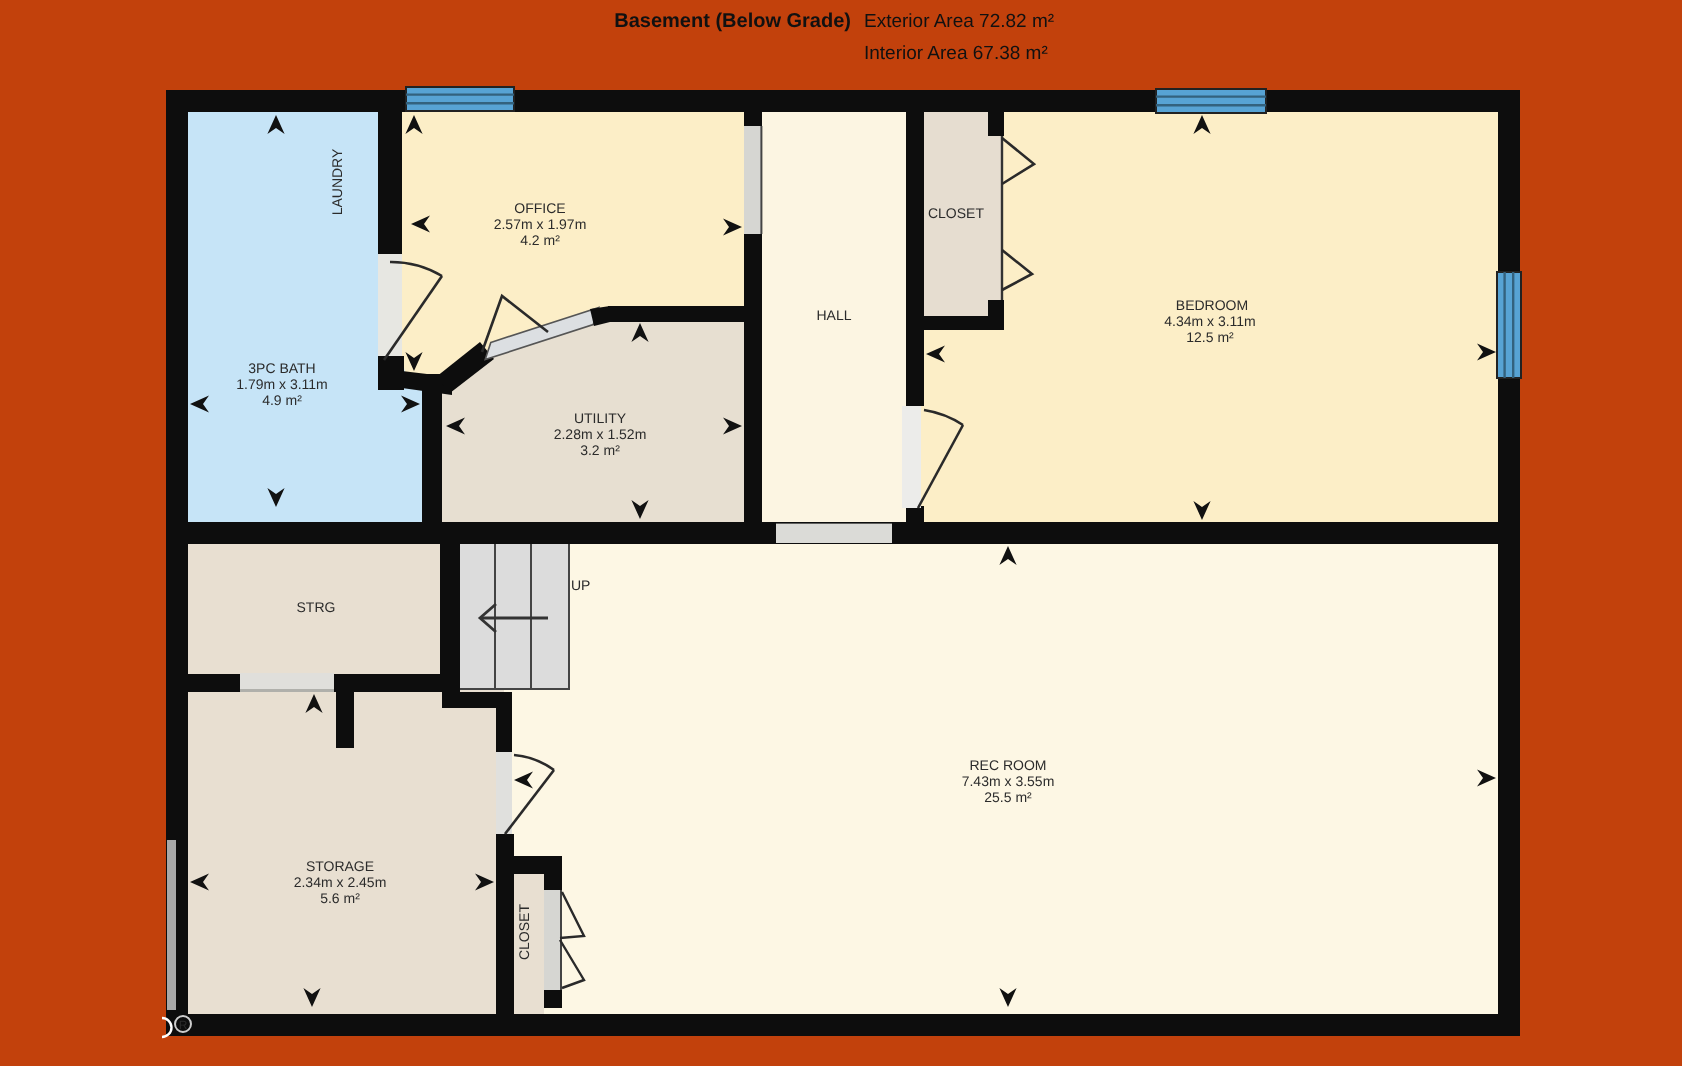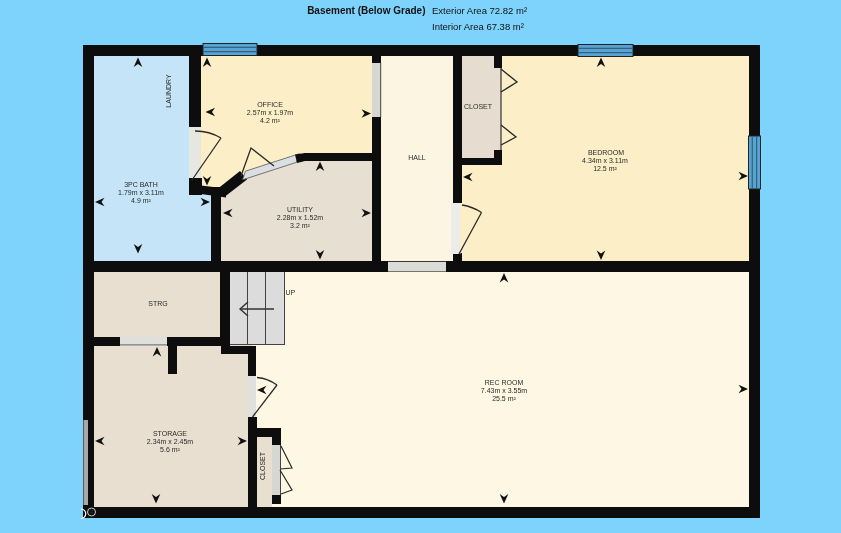--- a/index.html
+++ b/index.html
@@ -1,16 +1,16 @@
 <!DOCTYPE html>
 <html><head>
 <meta charset="utf-8">
 <style>
 html,body{margin:0;padding:0;background:#fff;}
-#page{position:relative;width:841px;height:533px;background:#7dd3fc;overflow:hidden;
+#page{position:relative;width:841px;height:533px;background:#c2410c;overflow:hidden;
 font-family:"Liberation Sans", sans-serif;}
 svg{position:absolute;left:0;top:0;}
 text{font-family:"Liberation Sans", sans-serif;fill:#2b2b2b;}
 .rl{font-size:7px;}
 .ttl{font-size:10px;font-weight:bold;fill:#111;}
 .area{font-size:9.5px;fill:#111;}
 </style>
 </head>
 <body>
 <div id="page">

